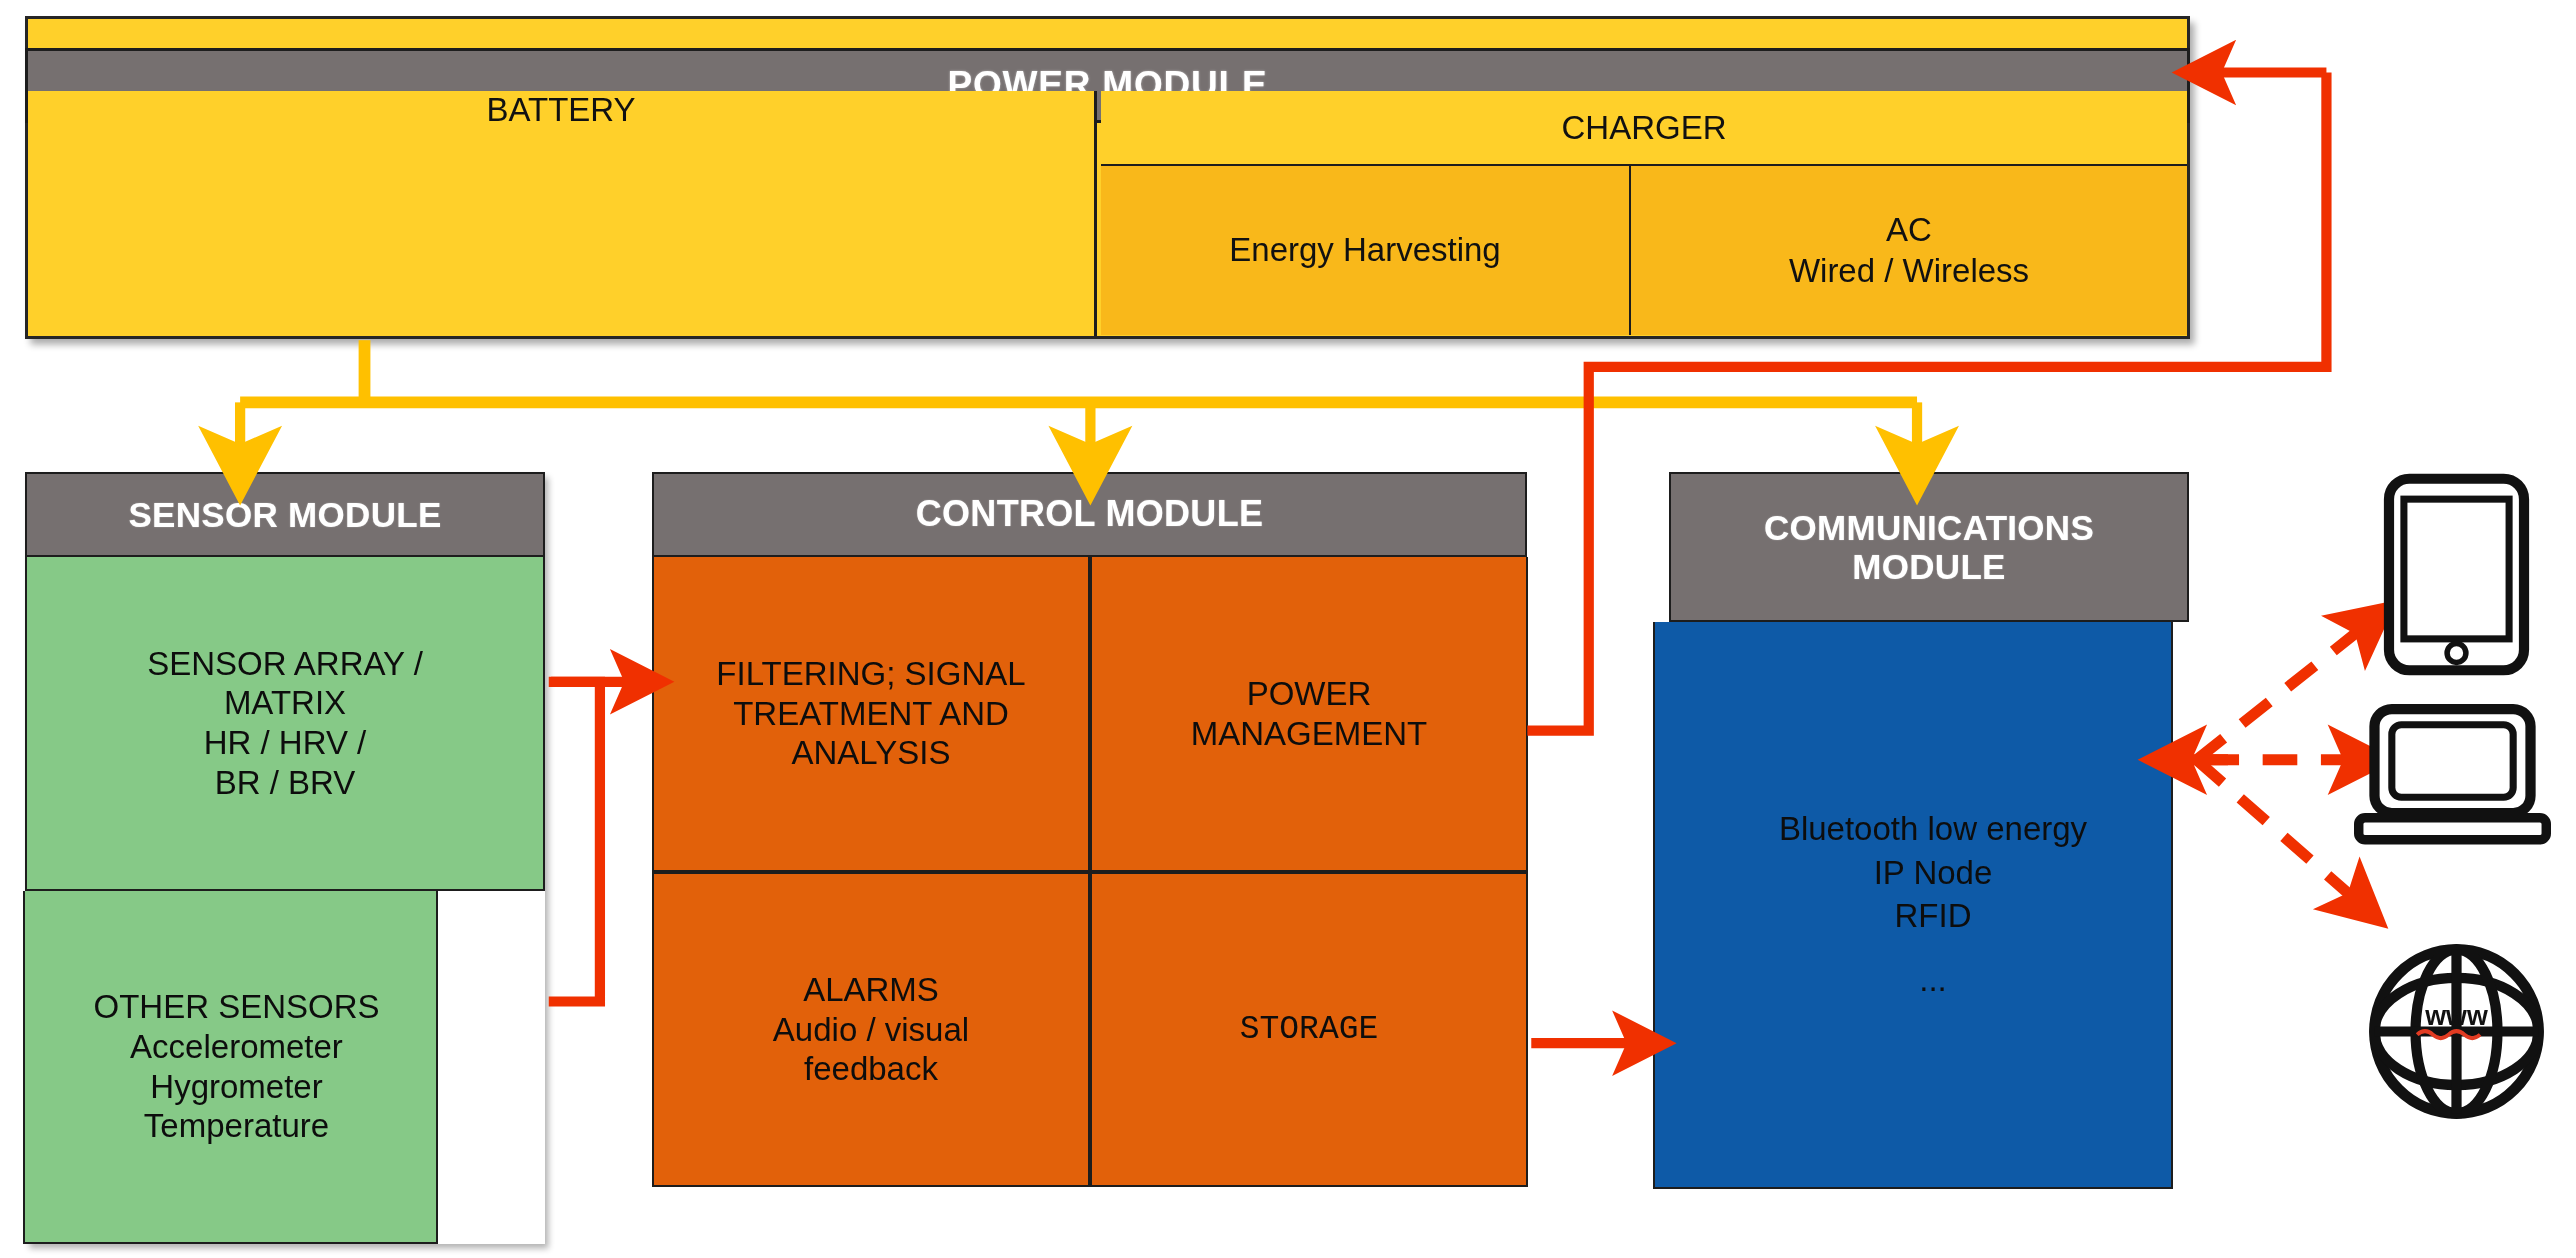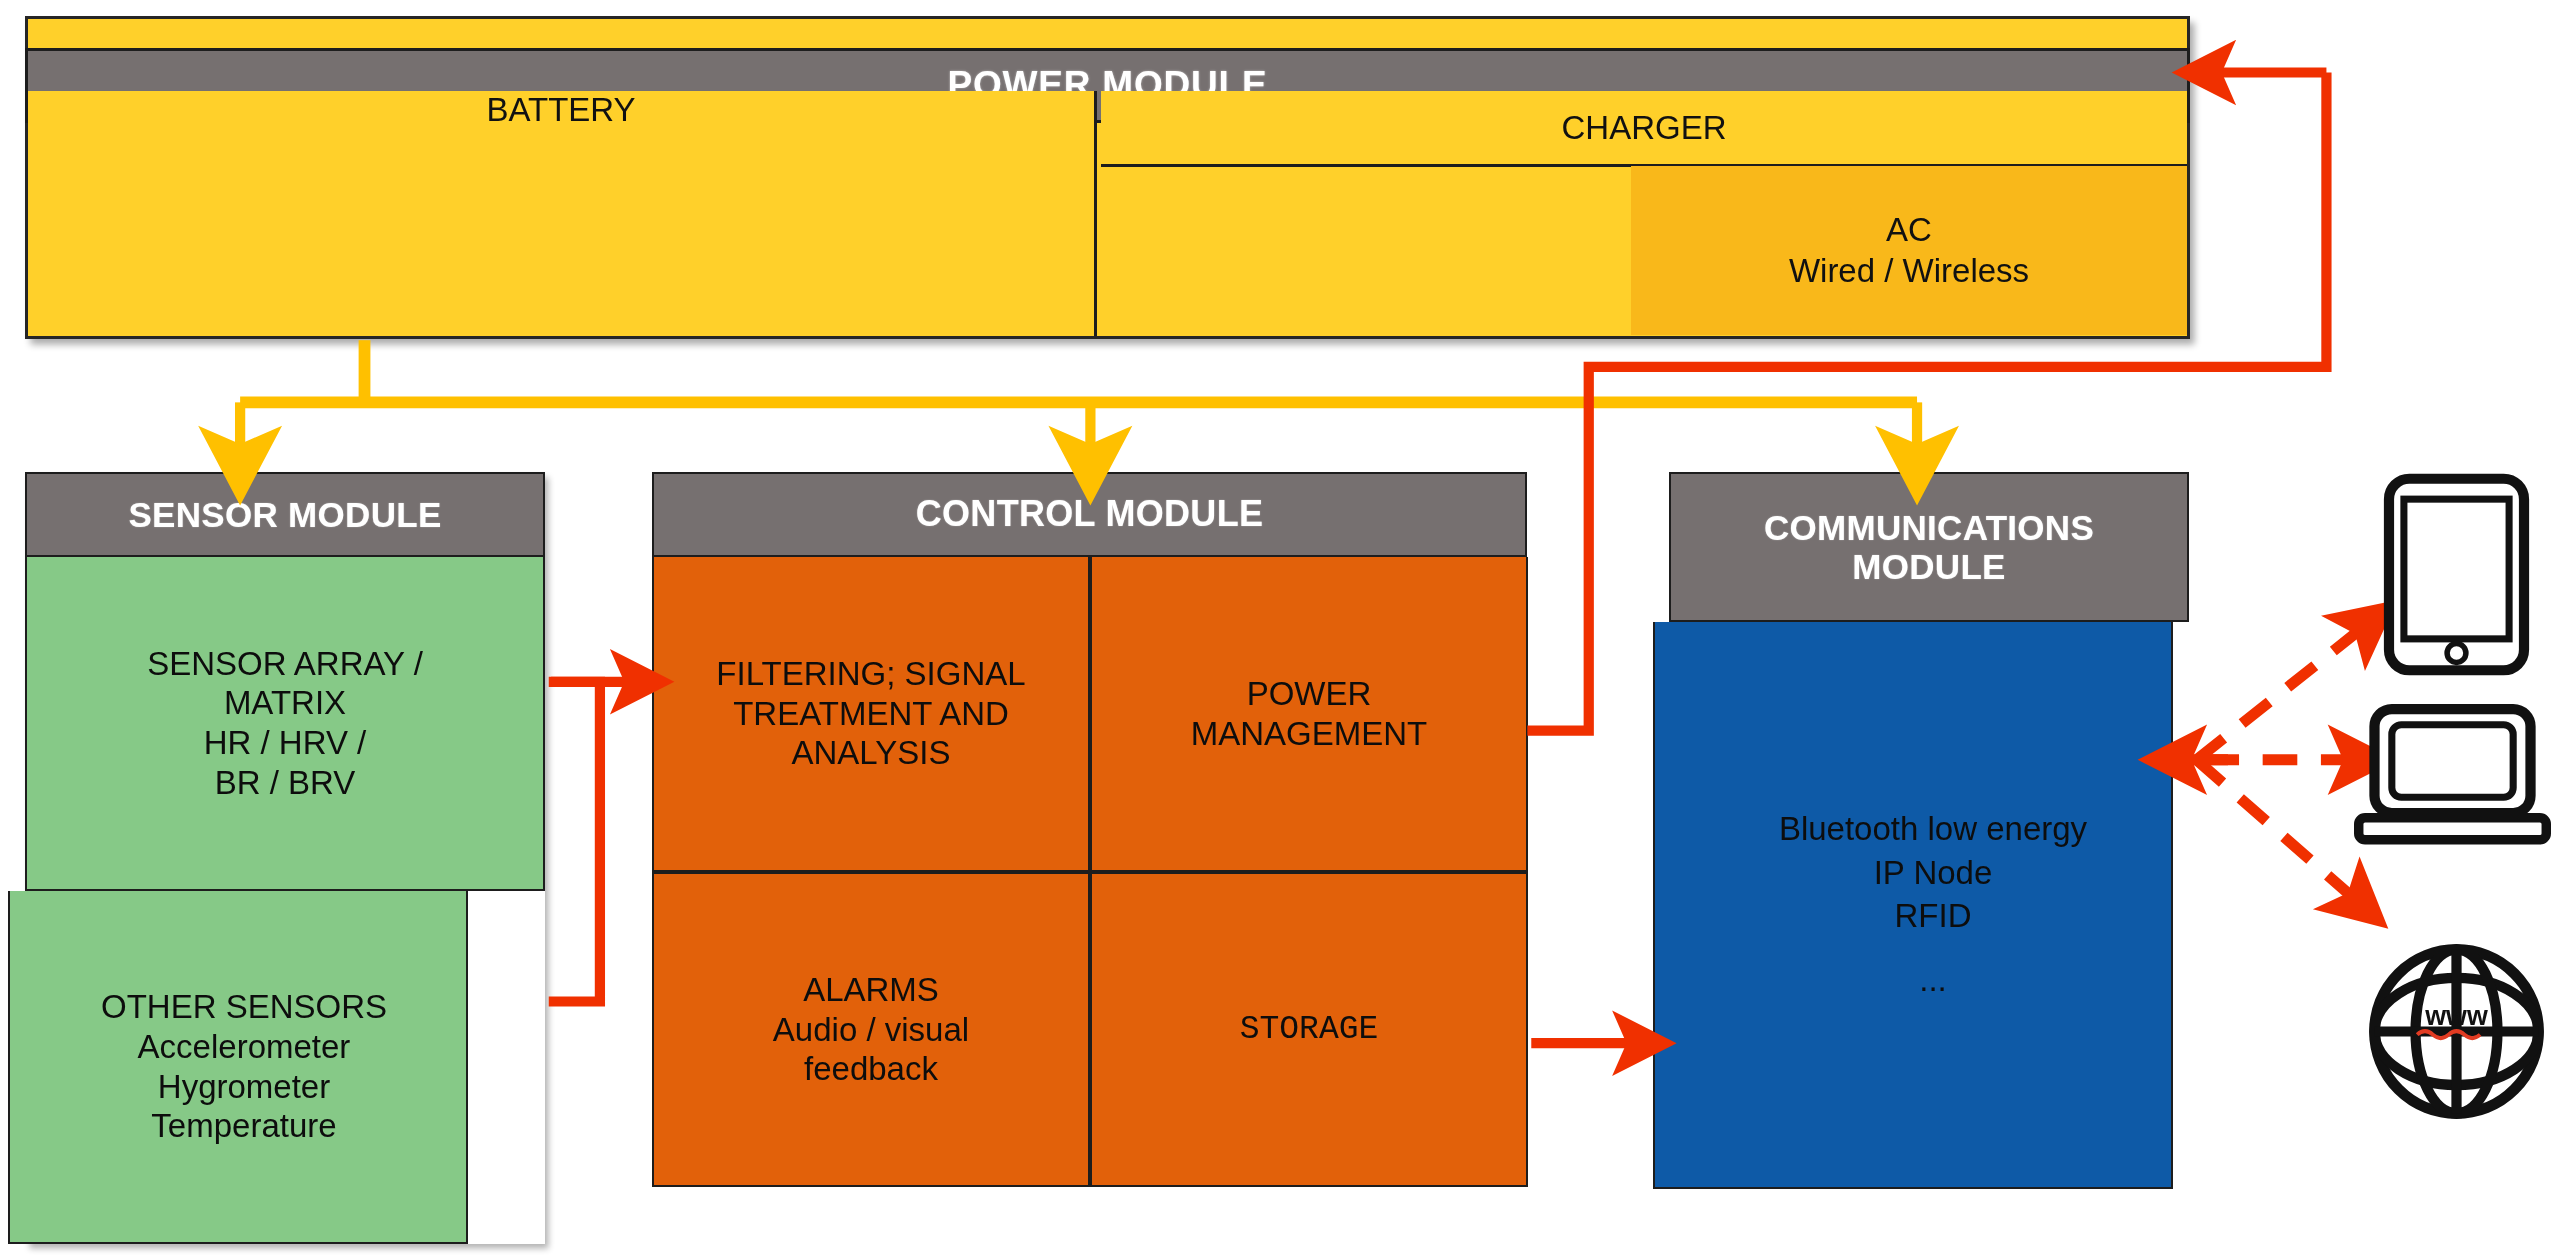--- a/index.html
+++ b/index.html
@@ -68,21 +68,21 @@
   }
 
   
   .sensor-mod{left:25px;top:472px;width:520px;height:772px;}
   .sensor-hdr{left:25px;top:472px;width:520px;height:85px;font-size:35px;}
   .sensor-a{
     left:25px;top:557px;width:520px;height:334px;background:#86C987;
     font-size:33px;border-top:none;
   }
   .sensor-b{
-    left:8px;top:891px;width:460px;height:353px;background:#86C987;
+    left:23px;top:891px;width:415px;height:353px;background:#86C987;
     font-size:33px;border-top:none;padding-left:12px;
   }
 
   
   .ctrl-hdr{left:652px;top:472px;width:875px;height:85px;font-size:36px;}
   .ctrl-q{
     width:438px;height:315px;background:#E2610A;font-size:33px;border-top:none;
   }
   .ctrl-q1{left:652px;top:557px;border-right:2.4px solid #1d1d1d;}
   .ctrl-q2{left:1090px;top:557px;}
@@ -116,20 +116,23 @@
   <div class="pm-title">POWER MODULE</div>
 
   <div class="battery">
     <span>BATTERY</span>
   </div>
 
   <div class="charger">
     <span>CHARGER</span>
   </div>
 
+  <div class="chg-cell chg-eh">
+    <span>Energy Harvesting</span>
+  </div>
 
   <div class="chg-cell chg-ac">
     <div class="stack">
       <div>AC</div>
       <div>Wired / Wireless</div>
     </div>
   </div>
 
   <div class="mod sensor-mod"></div>
 

